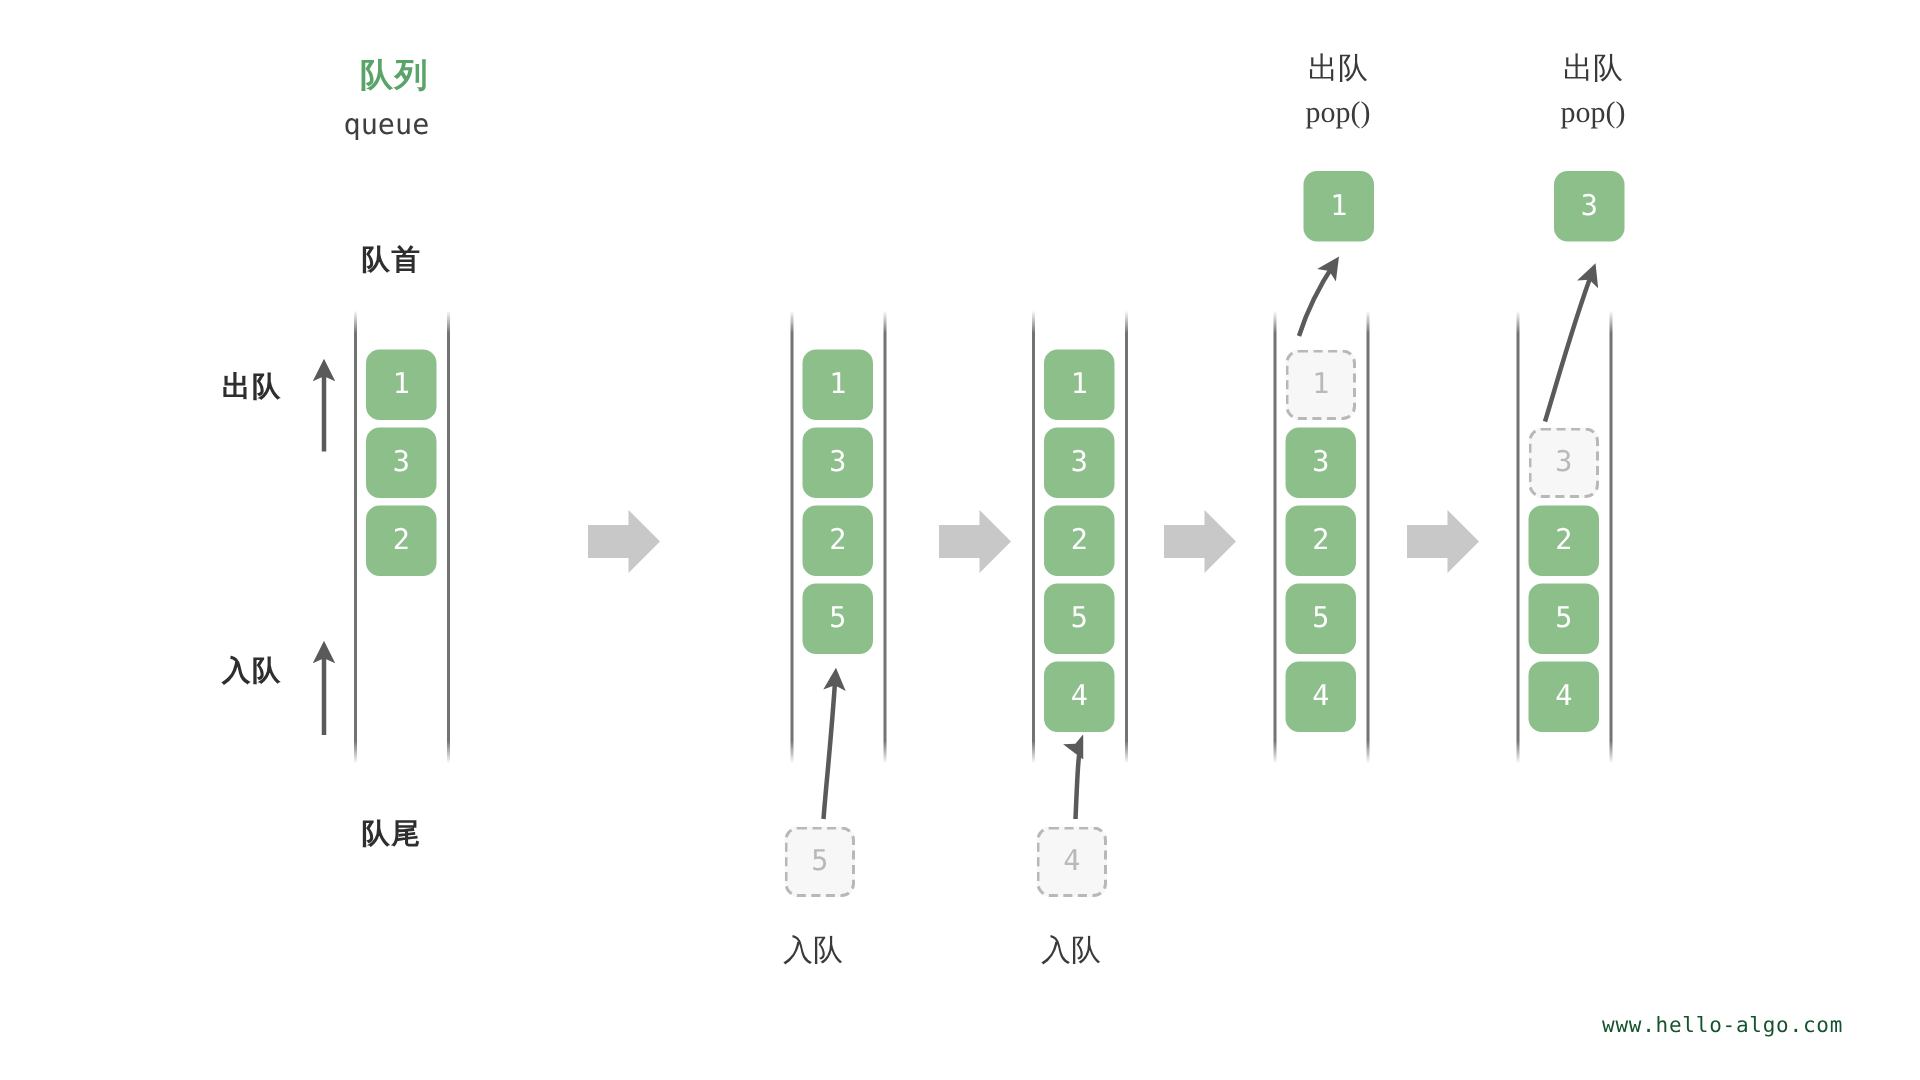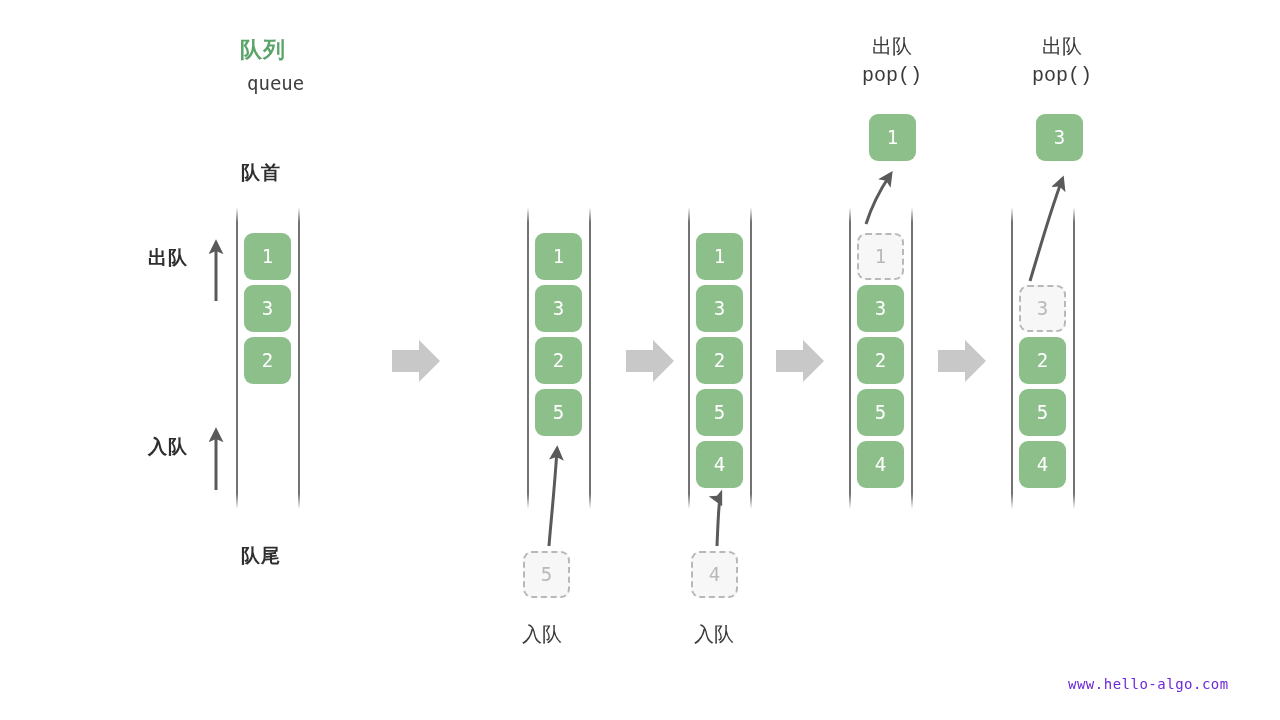--- a/index.html
+++ b/index.html
@@ -49,35 +49,35 @@
     letter-spacing: 1px;
     white-space: nowrap;
   }
   .op-cn {
     font-size: 20px;
     color: #3a3a3a;
     white-space: nowrap;
     text-align: center;
   }
   .op-code {
-    font-family: Liberation Mono, monospace;
+    font-family: Liberation Serif, serif;
     font-size: 20px;
     color: #3a3a3a;
     white-space: nowrap;
     text-align: center;
   }
   .op-code .arg { color: #4c9a5d; font-weight: bold; }
   .op-block { text-align: center; }
   .op-block .op-cn { line-height: 1.45; }
   .op-block .op-code { line-height: 1.45; }
 
   .watermark {
     font-family: "DejaVu Sans Mono", "Liberation Mono", monospace;
     font-size: 14px;
-    color: #6d28d9;
+    color: #14532d;
     white-space: nowrap;
     letter-spacing: 0.5px;
   }
 
   
   .rail {
     width: 2px;
     background: linear-gradient(to bottom,
         rgba(90,90,90,0) 0%,
         rgba(90,90,90,0.85) 5%,
@@ -120,21 +120,21 @@
     height: 720px;
     pointer-events: none;
   }
 </style>
 </head>
 <body>
 
 <div id="stage">
 
   <div class="abs title-cn" style="left:240px; top:35px;">队列</div>
-  <div class="abs title-en" style="left:247px; top:72px;">queue</div>
+  <div class="abs title-en" style="left:229px; top:72px;">queue</div>
   <div class="abs endpoint-label" style="left:241px; top:160px;">队首</div>
   <div class="abs endpoint-label" style="left:241px; top:543px;">队尾</div>
 
   <div class="abs side-label" style="left:148px; top:245px;">出队</div>
   <div class="abs side-label" style="left:148px; top:434px;">入队</div>
 
   <div class="abs" style="left:0;top:0;">
     <div class="abs rail" style="left:236px; top:207px; height:302px;"></div>
     <div class="abs rail" style="left:298px; top:207px; height:302px;"></div>
 

